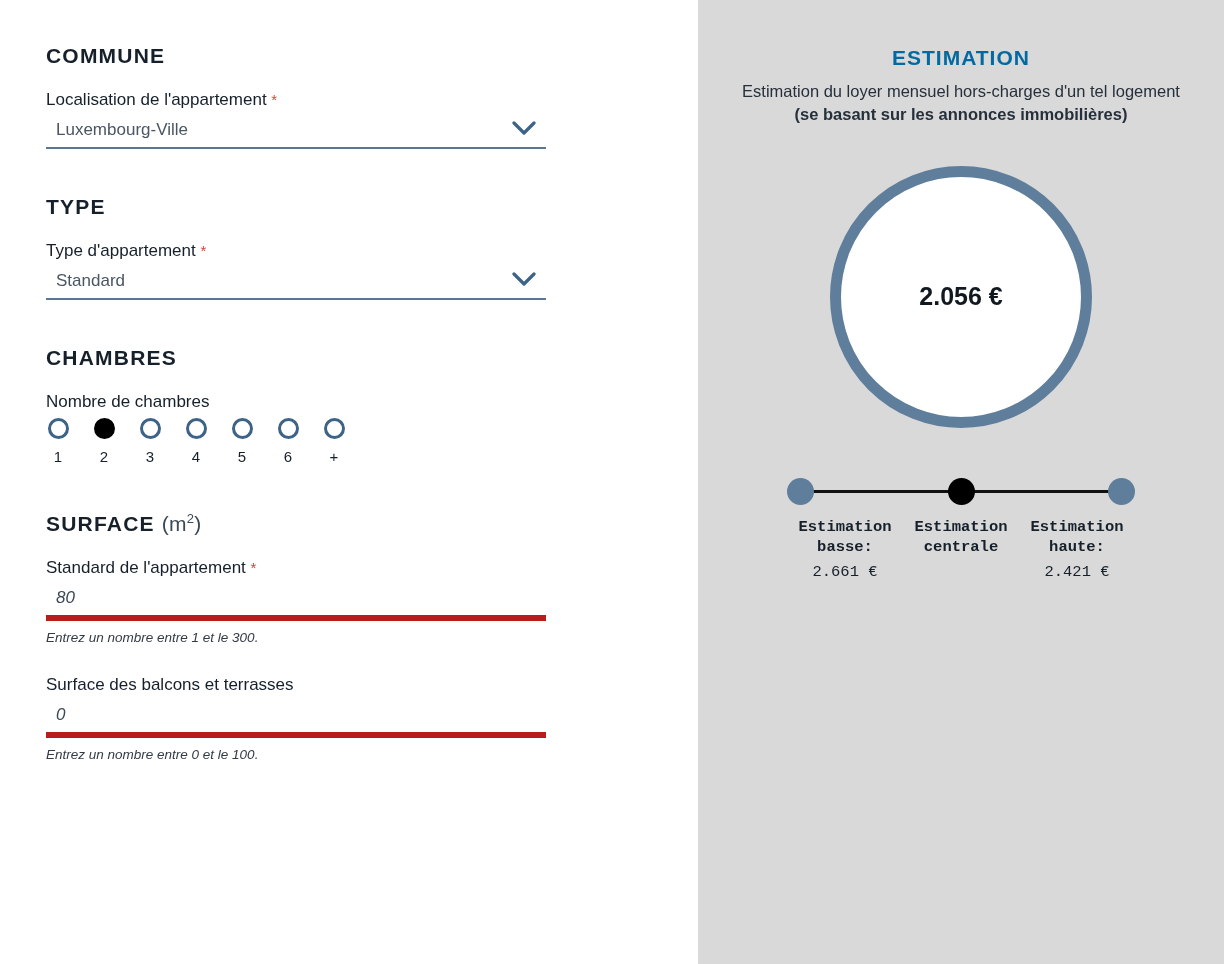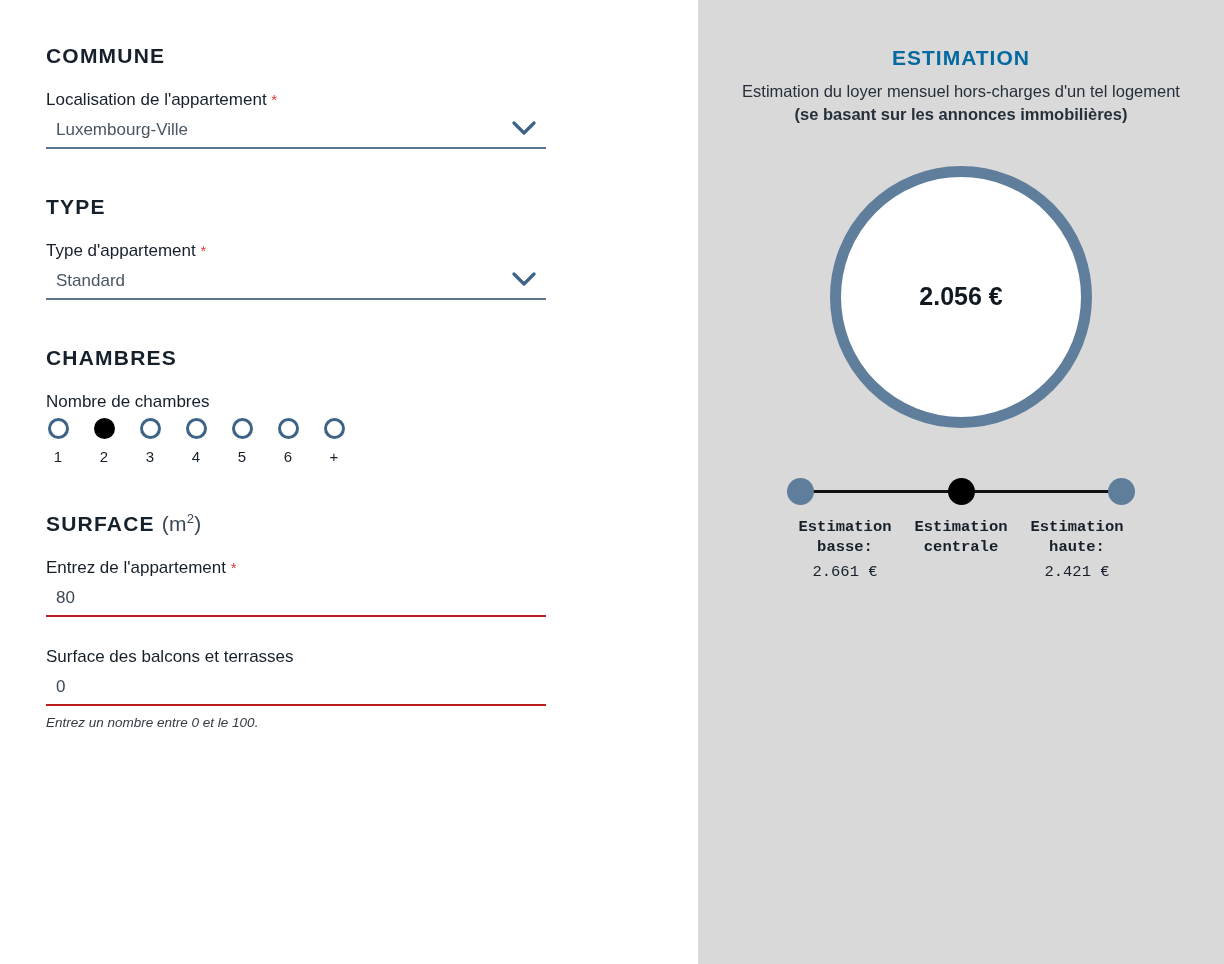--- a/index.html
+++ b/index.html
@@ -65,22 +65,23 @@
     position: absolute;
     right: 10px;
     top: 4px;
     width: 24px;
     height: 16px;
   }
   .chev svg { display: block; }
 
   .input-wrap {
     width: 500px;
-    border-bottom: 2px solid #b91c1c;
+    border-bottom: 6px solid #b91c1c;
     padding: 4px 0 7px 10px;
+    font-style: italic;
   }
   .input-val {
     font-size: 17px;
     color: #3b4856;
   }
   .hint {
     font-size: 13.5px;
     font-style: italic;
     color: #333b44;
     margin-top: 9px;
@@ -287,26 +288,27 @@
 
     <div class="gap-lg"></div>
 
     <div class="section">
       <h2 class="section-title">
         <span>SURFACE</span>
         <span class="unit"><span>(m</span><sup>2</sup><span>)</span></span>
       </h2>
 
       <div class="field-label">
-        <span>Entrez de l'appartement</span>
+        <span>Standard de l'appartement</span>
         <span class="req">*</span>
       </div>
       <div class="input-wrap">
         <span class="input-val">80</span>
       </div>
+      <div class="hint">Entrez un nombre entre 1 et le 300.</div>
 
       <div class="gap-md"></div>
 
       <div class="field-label">Surface des balcons et terrasses</div>
       <div class="input-wrap">
         <span class="input-val">0</span>
       </div>
       <div class="hint">Entrez un nombre entre 0 et le 100.</div>
     </div>
 

